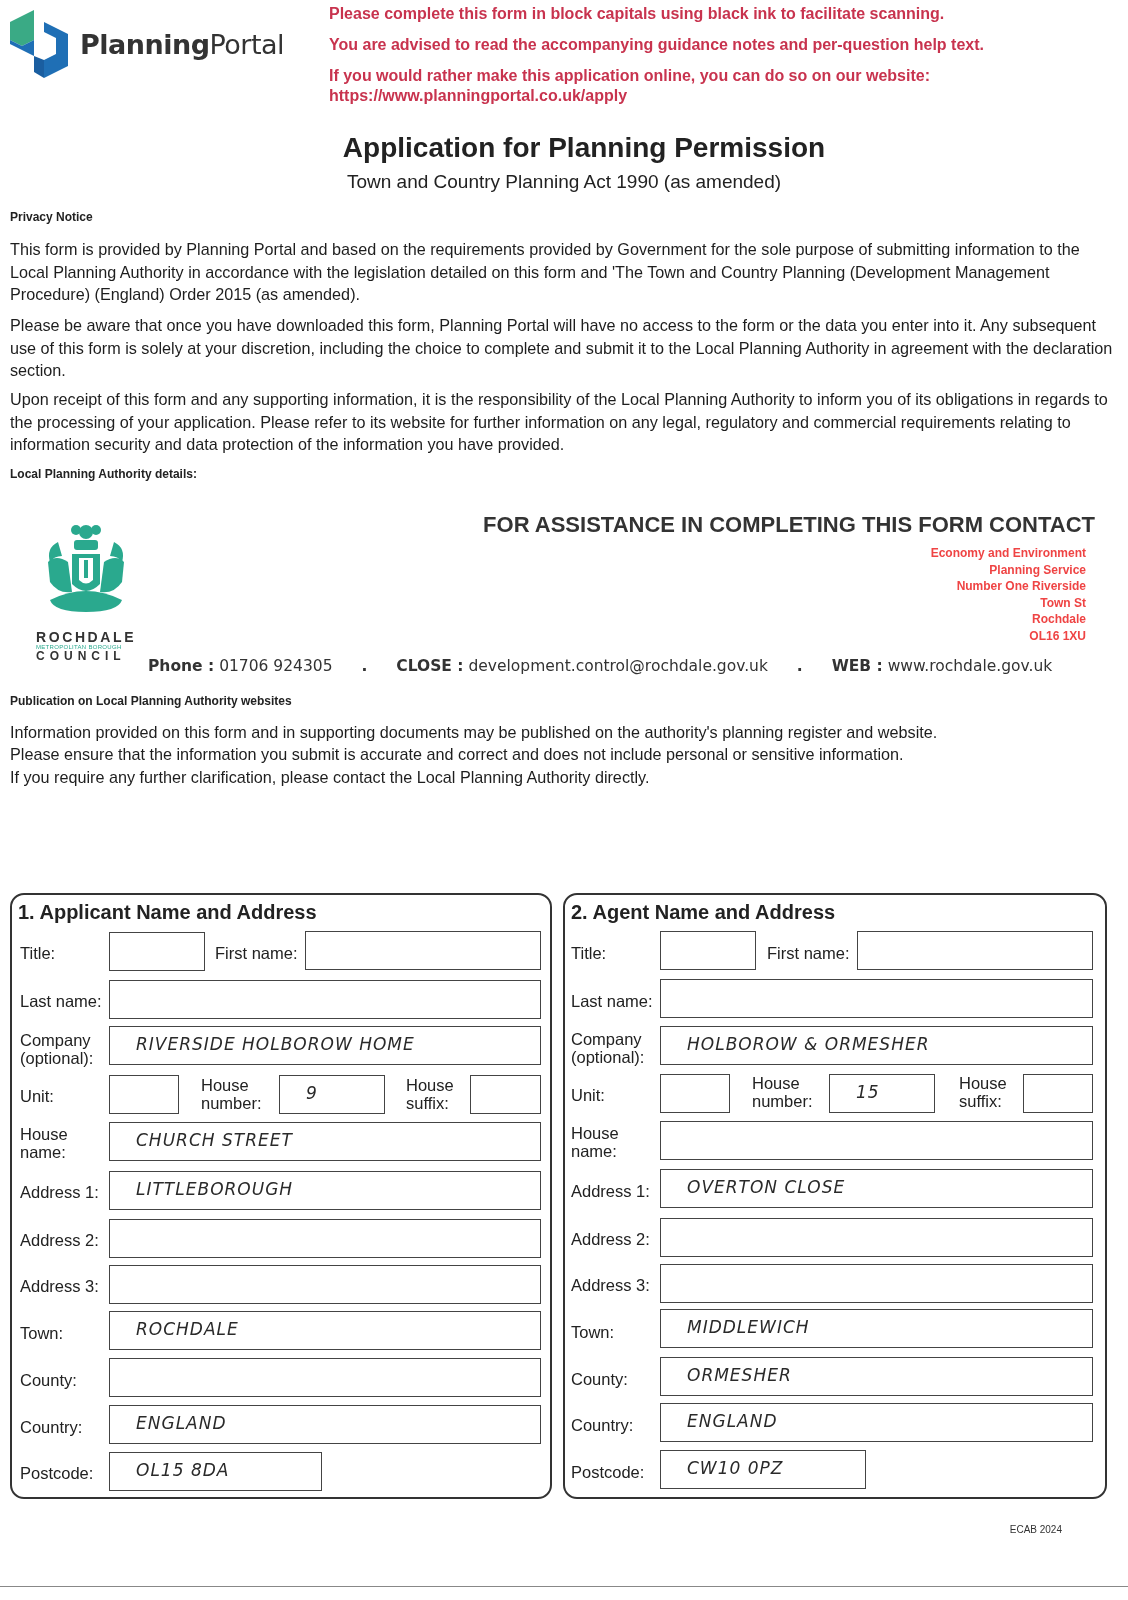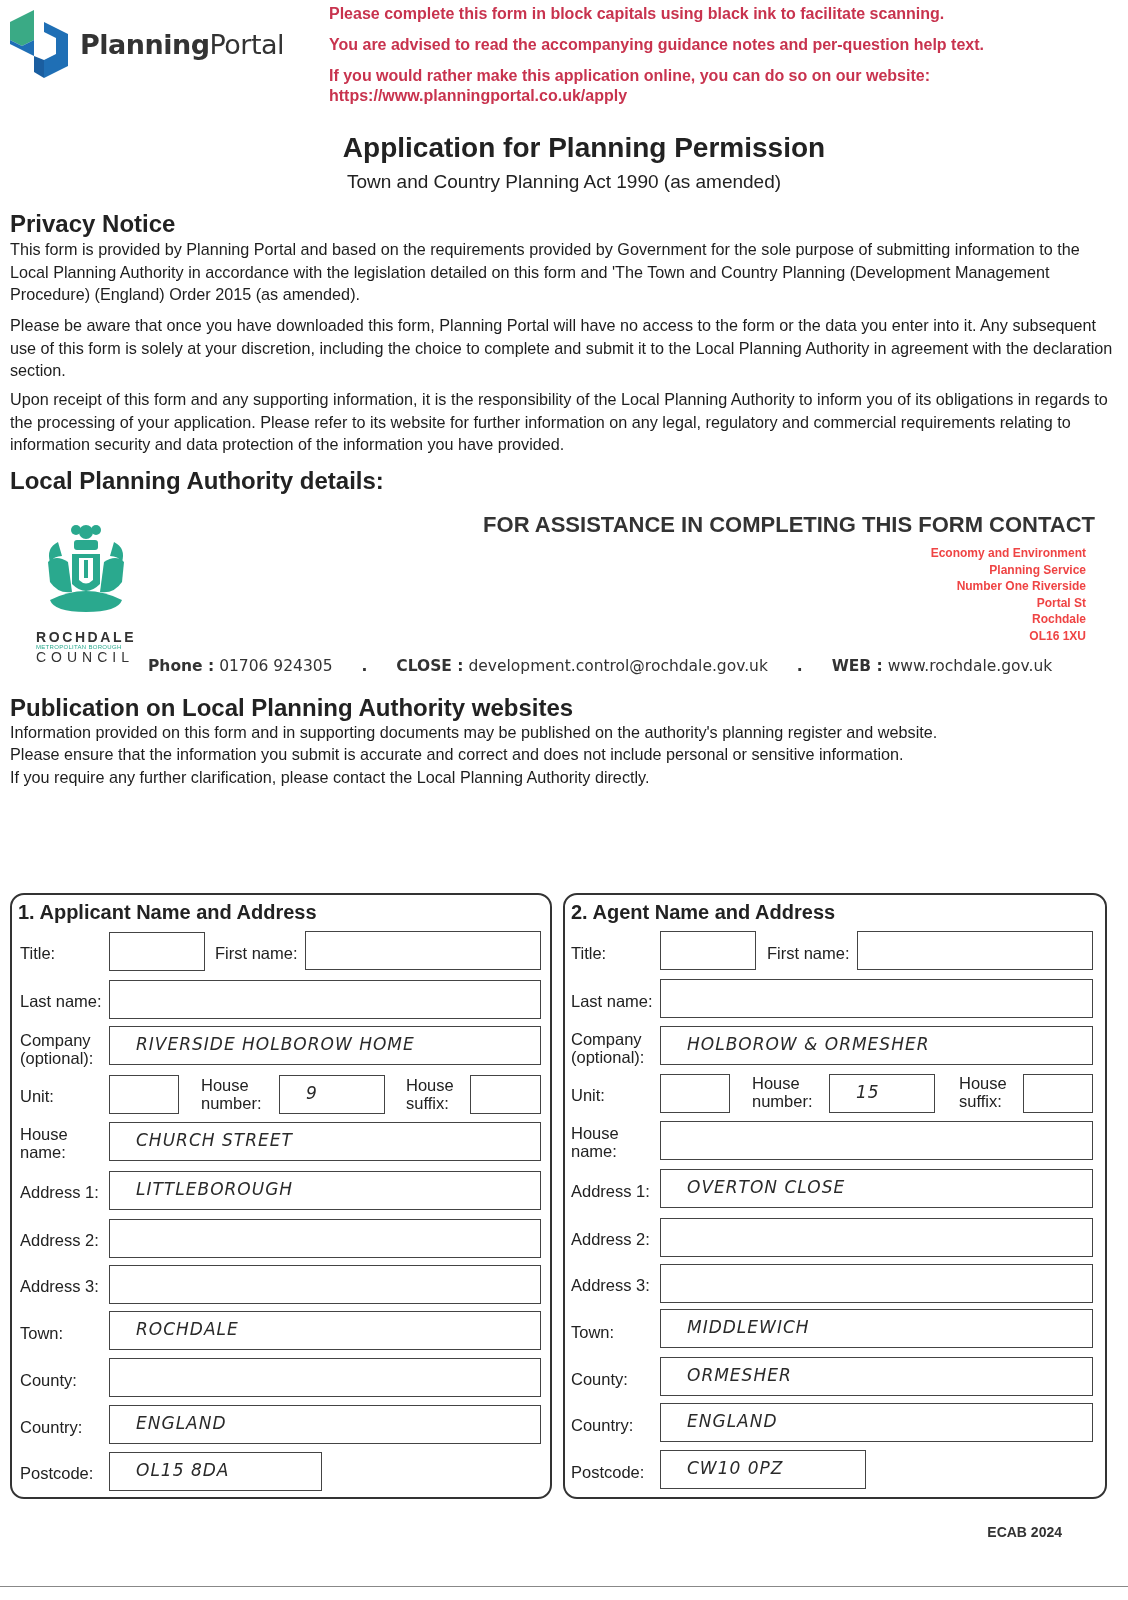--- a/index.html
+++ b/index.html
@@ -11,45 +11,45 @@
   .logo-text { font-family: "DejaVu Sans", sans-serif; font-size: 27px; color: #333; margin-left: 10px; letter-spacing: -0.5px; }
   .logo-text b { font-weight: bold; }
 
   .notices { position: absolute; left: 329px; top: 4px; width: 780px; color: #c8334e; font-weight: bold; font-size: 16px; line-height: 20px; font-family: "Liberation Sans Narrow", "Liberation Sans", sans-serif; }
   .notices p { margin-bottom: 11px; }
   .notices .url { display: block; }
 
   .title { position: absolute; left: 0; width: 1128px; top: 132px; text-align: center; font-size: 28px; font-weight: bold; color: #222; padding-left: 40px; }
   .subtitle { position: absolute; left: 0; width: 1128px; top: 171px; text-align: center; font-size: 19px; color: #222; }
 
-  .h2 { position: absolute; left: 10px; font-size: 24px; font-weight: bold; color: #222; }
+  .h2 { position: absolute; left: 10px; font-size: 12px; font-weight: bold; color: #222; }
   .para { position: absolute; left: 10px; width: 1105px; font-size: 16.2px; line-height: 22.5px; color: #1e1e1e; }
 
   .lpa-logo { position: absolute; left: 36px; top: 522px; width: 104px; }
   .crest { width: 100px; height: 100px; }
   .rochdale { font-size: 14px; font-weight: bold; letter-spacing: 2.6px; color: #333; margin-top: 3px; }
   .metro { font-size: 6px; color: #2aa98e; letter-spacing: 0.3px; margin-top: -1px; }
-  .council { font-size: 14px; font-weight: normal; letter-spacing: 5px; color: #333; margin-top: -1px; }
+  .council { font-size: 12px; font-weight: bold; letter-spacing: 5px; color: #333; margin-top: -1px; }
 
   .contact-head { position: absolute; left: 455px; top: 512px; width: 640px; text-align: right; font-size: 22px; font-weight: bold; color: #333; }
   .contact-addr { position: absolute; right: 42px; top: 545px; text-align: right; font-size: 12px; font-weight: bold; line-height: 16.5px; color: #ef4444; }
   .contact-line { position: absolute; left: 148px; top: 657px; width: 960px; font-size: 15.5px; font-family: "DejaVu Sans", sans-serif; color: #333; white-space: nowrap; }
   .contact-line b { font-weight: bold; }
   .contact-line .sep { margin: 0 24px; font-weight: bold; }
 
   .panel { position: absolute; top: 893px; height: 606px; border: 2.5px solid #333; border-radius: 14px; }
   .panel-1 { left: 10px; width: 542px; }
   .panel-2 { left: 563px; width: 544px; }
   .panel h3 { position: absolute; left: 6px; top: 6px; font-size: 20px; font-weight: bold; color: #222; }
 
   .lbl { position: absolute; font-size: 16.5px; color: #222; line-height: 18px; }
   .box { position: absolute; border: 1.5px solid #444; height: 39px; }
   .hw { position: absolute; left: 26px; top: 7px; font-family: "DejaVu Sans", sans-serif; font-size: 17px; color: #2a2a2a; letter-spacing: 1px; font-style: italic; white-space: nowrap; }
 
-  .footer-code { position: absolute; right: 66px; top: 1524px; font-size: 14px; font-weight: bold; color: #333; margin-left: 36px; }
+  .footer-code { position: absolute; right: 66px; top: 1524px; font-size: 10px; font-weight: normal; color: #333; margin-left: 36px; }
   .footer-line { position: absolute; left: 0; width: 1128px; top: 1586px; border-top: 1.5px solid #888; }
 </style>
 </head>
 <body>
 
 <div class="logo">
   <svg viewBox="0 0 62 72">
     <polygon points="2,14 26,2 26,32 14,38 2,32" fill="#3aaa85"></polygon>
     <polygon points="2,32 14,38 26,32 26,48 2,36" fill="#1f6fb5"></polygon>
     <polygon points="36,14 60,26 60,58 36,70 36,52 48,46 48,30 36,24" fill="#1f6fb5"></polygon>
@@ -94,21 +94,21 @@
   <div class="rochdale">ROCHDALE</div>
   <div class="metro">METROPOLITAN BOROUGH</div>
   <div class="council">COUNCIL</div>
 </div>
 
 <div class="contact-head">FOR ASSISTANCE IN COMPLETING THIS FORM CONTACT</div>
 <div class="contact-addr">
   <div>Economy and Environment</div>
   <div>Planning Service</div>
   <div>Number One Riverside</div>
-  <div>Portal St</div>
+  <div>Town St</div>
   <div>Rochdale</div>
   <div>OL16 1XU</div>
 </div>
 
 <div class="contact-line">
   <b>Phone :</b>
   <span>01706 924305</span>
   <span class="sep">.</span>
   <b>CLOSE :</b>
   <span>development.control@rochdale.gov.uk</span>

